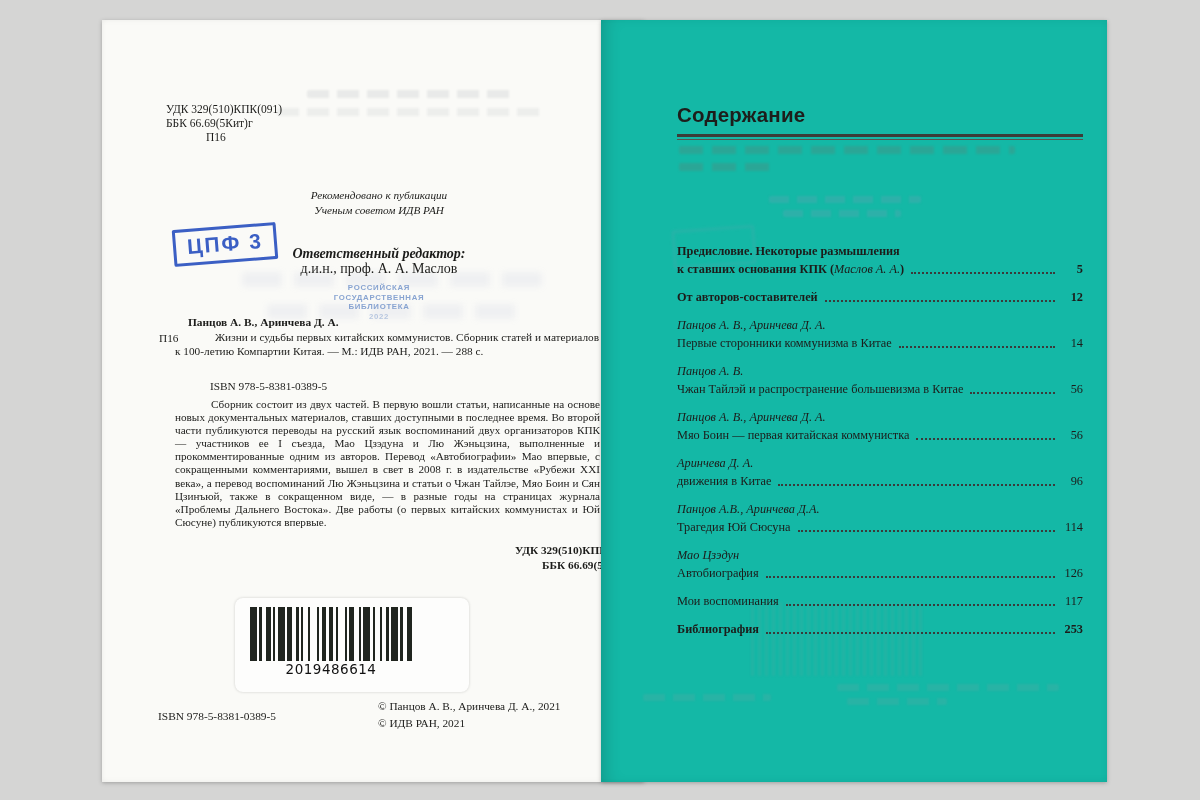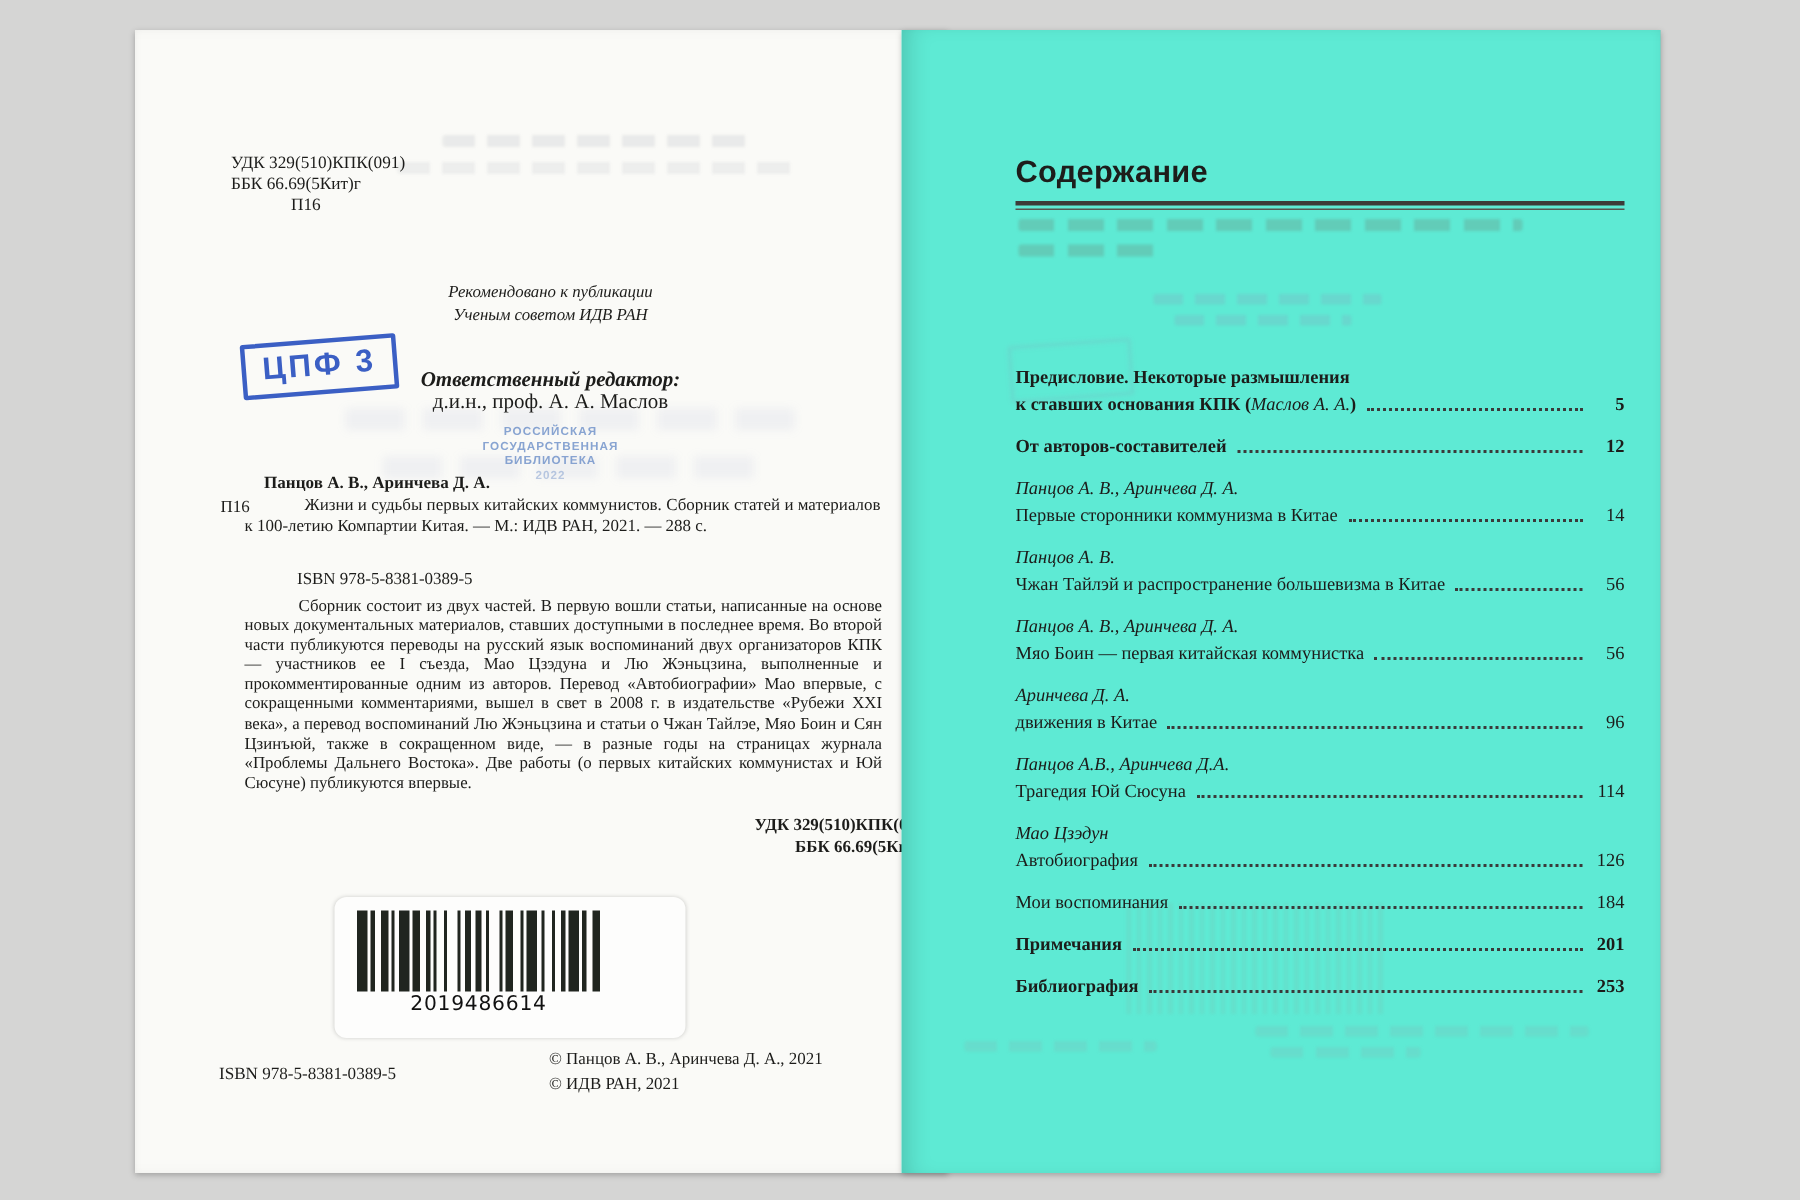--- a/index.html
+++ b/index.html
@@ -8,26 +8,26 @@
     background:#d5d5d4;
     font-family:"Liberation Serif", serif;
     color:#1c1c1a;
     position:relative;
   }
   .page{
     position:absolute;top:20px;height:762px;
     background:#fafaf7;
   }
   .page.left{
-    left:90px;width:542px;
+    left:102px;width:542px;
     box-shadow:0 1px 4px rgba(0,0,0,.25), inset -10px 0 16px -10px rgba(0,0,0,.18), inset 2px 0 6px -3px rgba(0,0,0,.08);
   }
   .page.right{
     left:601px;width:506px;
-    background:#5eead4;
+    background:#14b8a6;
     box-shadow:0 1px 4px rgba(0,0,0,.25), inset 12px 0 18px -10px rgba(0,0,0,.20), inset -3px 0 8px -4px rgba(0,0,0,.07);
   }
   .abs{position:absolute;}
 
   
   .udk-top{left:64px;top:82px;font-size:11.5px;line-height:14px;white-space:pre;}
   .udk-top .code3{padding-left:40px;}
   .recommend{left:157px;top:168px;width:240px;text-align:center;
     font-style:italic;font-size:11.2px;line-height:14.5px;}
   .stamp{
@@ -273,28 +273,21 @@
         <div class="toc-row">
           <span class="toc-title"><span>Автобиография</span></span>
           <span class="leader"></span>
           <span class="toc-page">126</span>
         </div>
       </div>
       <div class="toc-entry">
         <div class="toc-row">
           <span class="toc-title"><span>Мои воспоминания</span></span>
           <span class="leader"></span>
-          <span class="toc-page">184</span>
-        </div>
-      </div>
-      <div class="toc-entry bold">
-        <div class="toc-row">
-          <span class="toc-title"><span>Примечания</span></span>
-          <span class="leader"></span>
-          <span class="toc-page">201</span>
+          <span class="toc-page">117</span>
         </div>
       </div>
       <div class="toc-entry bold">
         <div class="toc-row">
           <span class="toc-title"><span>Библиография</span></span>
           <span class="leader"></span>
           <span class="toc-page">253</span>
         </div>
       </div>
     </div>

